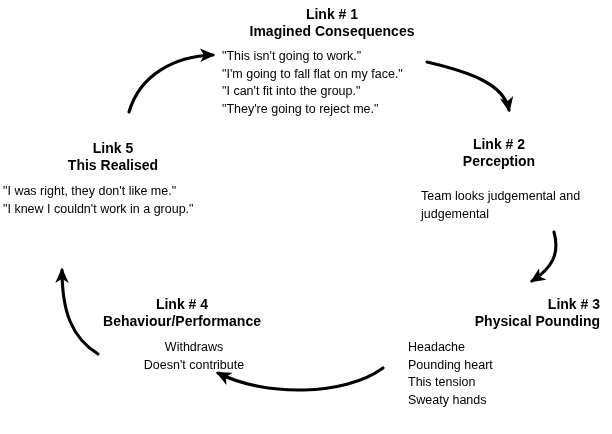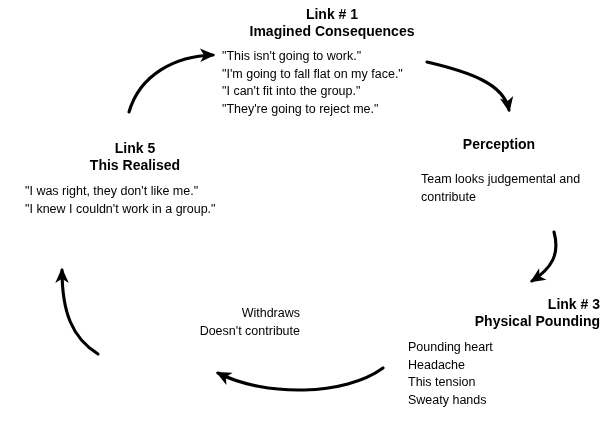--- a/index.html
+++ b/index.html
@@ -74,27 +74,26 @@
   }
   #node-link3 .node-title { text-align: right; padding-right: 0px; }
   #node-link3 .node-body  { margin-top: 9px; text-align: left; padding-left: 8px; }
 
   #node-link4 {
     left: 80px;
     top: 296px;
     width: 220px;
   }
   #node-link4 .node-title { text-align: center; padding-right: 16px; }
-  #node-link4 .node-body  { margin-top: 9px; text-align: right; padding-left: 8px; }
+  #node-link4 .node-body  { margin-top: 9px; text-align: center; padding-left: 8px; }
 
   #node-link5 {
     left: 2px;
     top: 140px;
     width: 226px;
-    margin-left: 22px;
   }
   #node-link5 .node-title { text-align: center; padding-right: 4px; }
   #node-link5 .node-body  { margin-top: 9px; text-align: left; padding-left: 1px; }
 </style>
 </head>
 <body>
 
 <div id="canvas">
 
   <svg id="arrow-layer" viewBox="0 0 612 434" width="612" height="434" xmlns="http://www.w3.org/2000/svg">
@@ -123,42 +122,47 @@
     <div class="node-body">
       <span class="b-line">"This isn't going to work."</span>
       <span class="b-line">"I'm going to fall flat on my face."</span>
       <span class="b-line">"I can't fit into the group."</span>
       <span class="b-line">"They're going to reject me."</span>
     </div>
   </div>
 
   <div class="node" id="node-link2">
     <div class="node-title">
+      <span class="t-line">Link # 2</span>
       <span class="t-line">Perception</span>
     </div>
     <div class="node-body">
       <span class="b-line">Team looks judgemental and</span>
-      <span class="b-line">contribute</span>
+      <span class="b-line">judgemental</span>
     </div>
   </div>
 
   <div class="node" id="node-link3">
     <div class="node-title">
       <span class="t-line">Link # 3</span>
       <span class="t-line">Physical Pounding</span>
     </div>
     <div class="node-body">
+      <span class="b-line">Headache</span>
       <span class="b-line">Pounding heart</span>
-      <span class="b-line">Headache</span>
       <span class="b-line">This tension</span>
       <span class="b-line">Sweaty hands</span>
     </div>
   </div>
 
   <div class="node" id="node-link4">
+    <div class="node-title">
+      <span class="t-line">Link # 4</span>
+      <span class="t-line">Behaviour/Performance</span>
+    </div>
     <div class="node-body">
       <span class="b-line">Withdraws</span>
       <span class="b-line">Doesn't contribute</span>
     </div>
   </div>
 
   <div class="node" id="node-link5">
     <div class="node-title">
       <span class="t-line">Link 5</span>
       <span class="t-line">This Realised</span>

